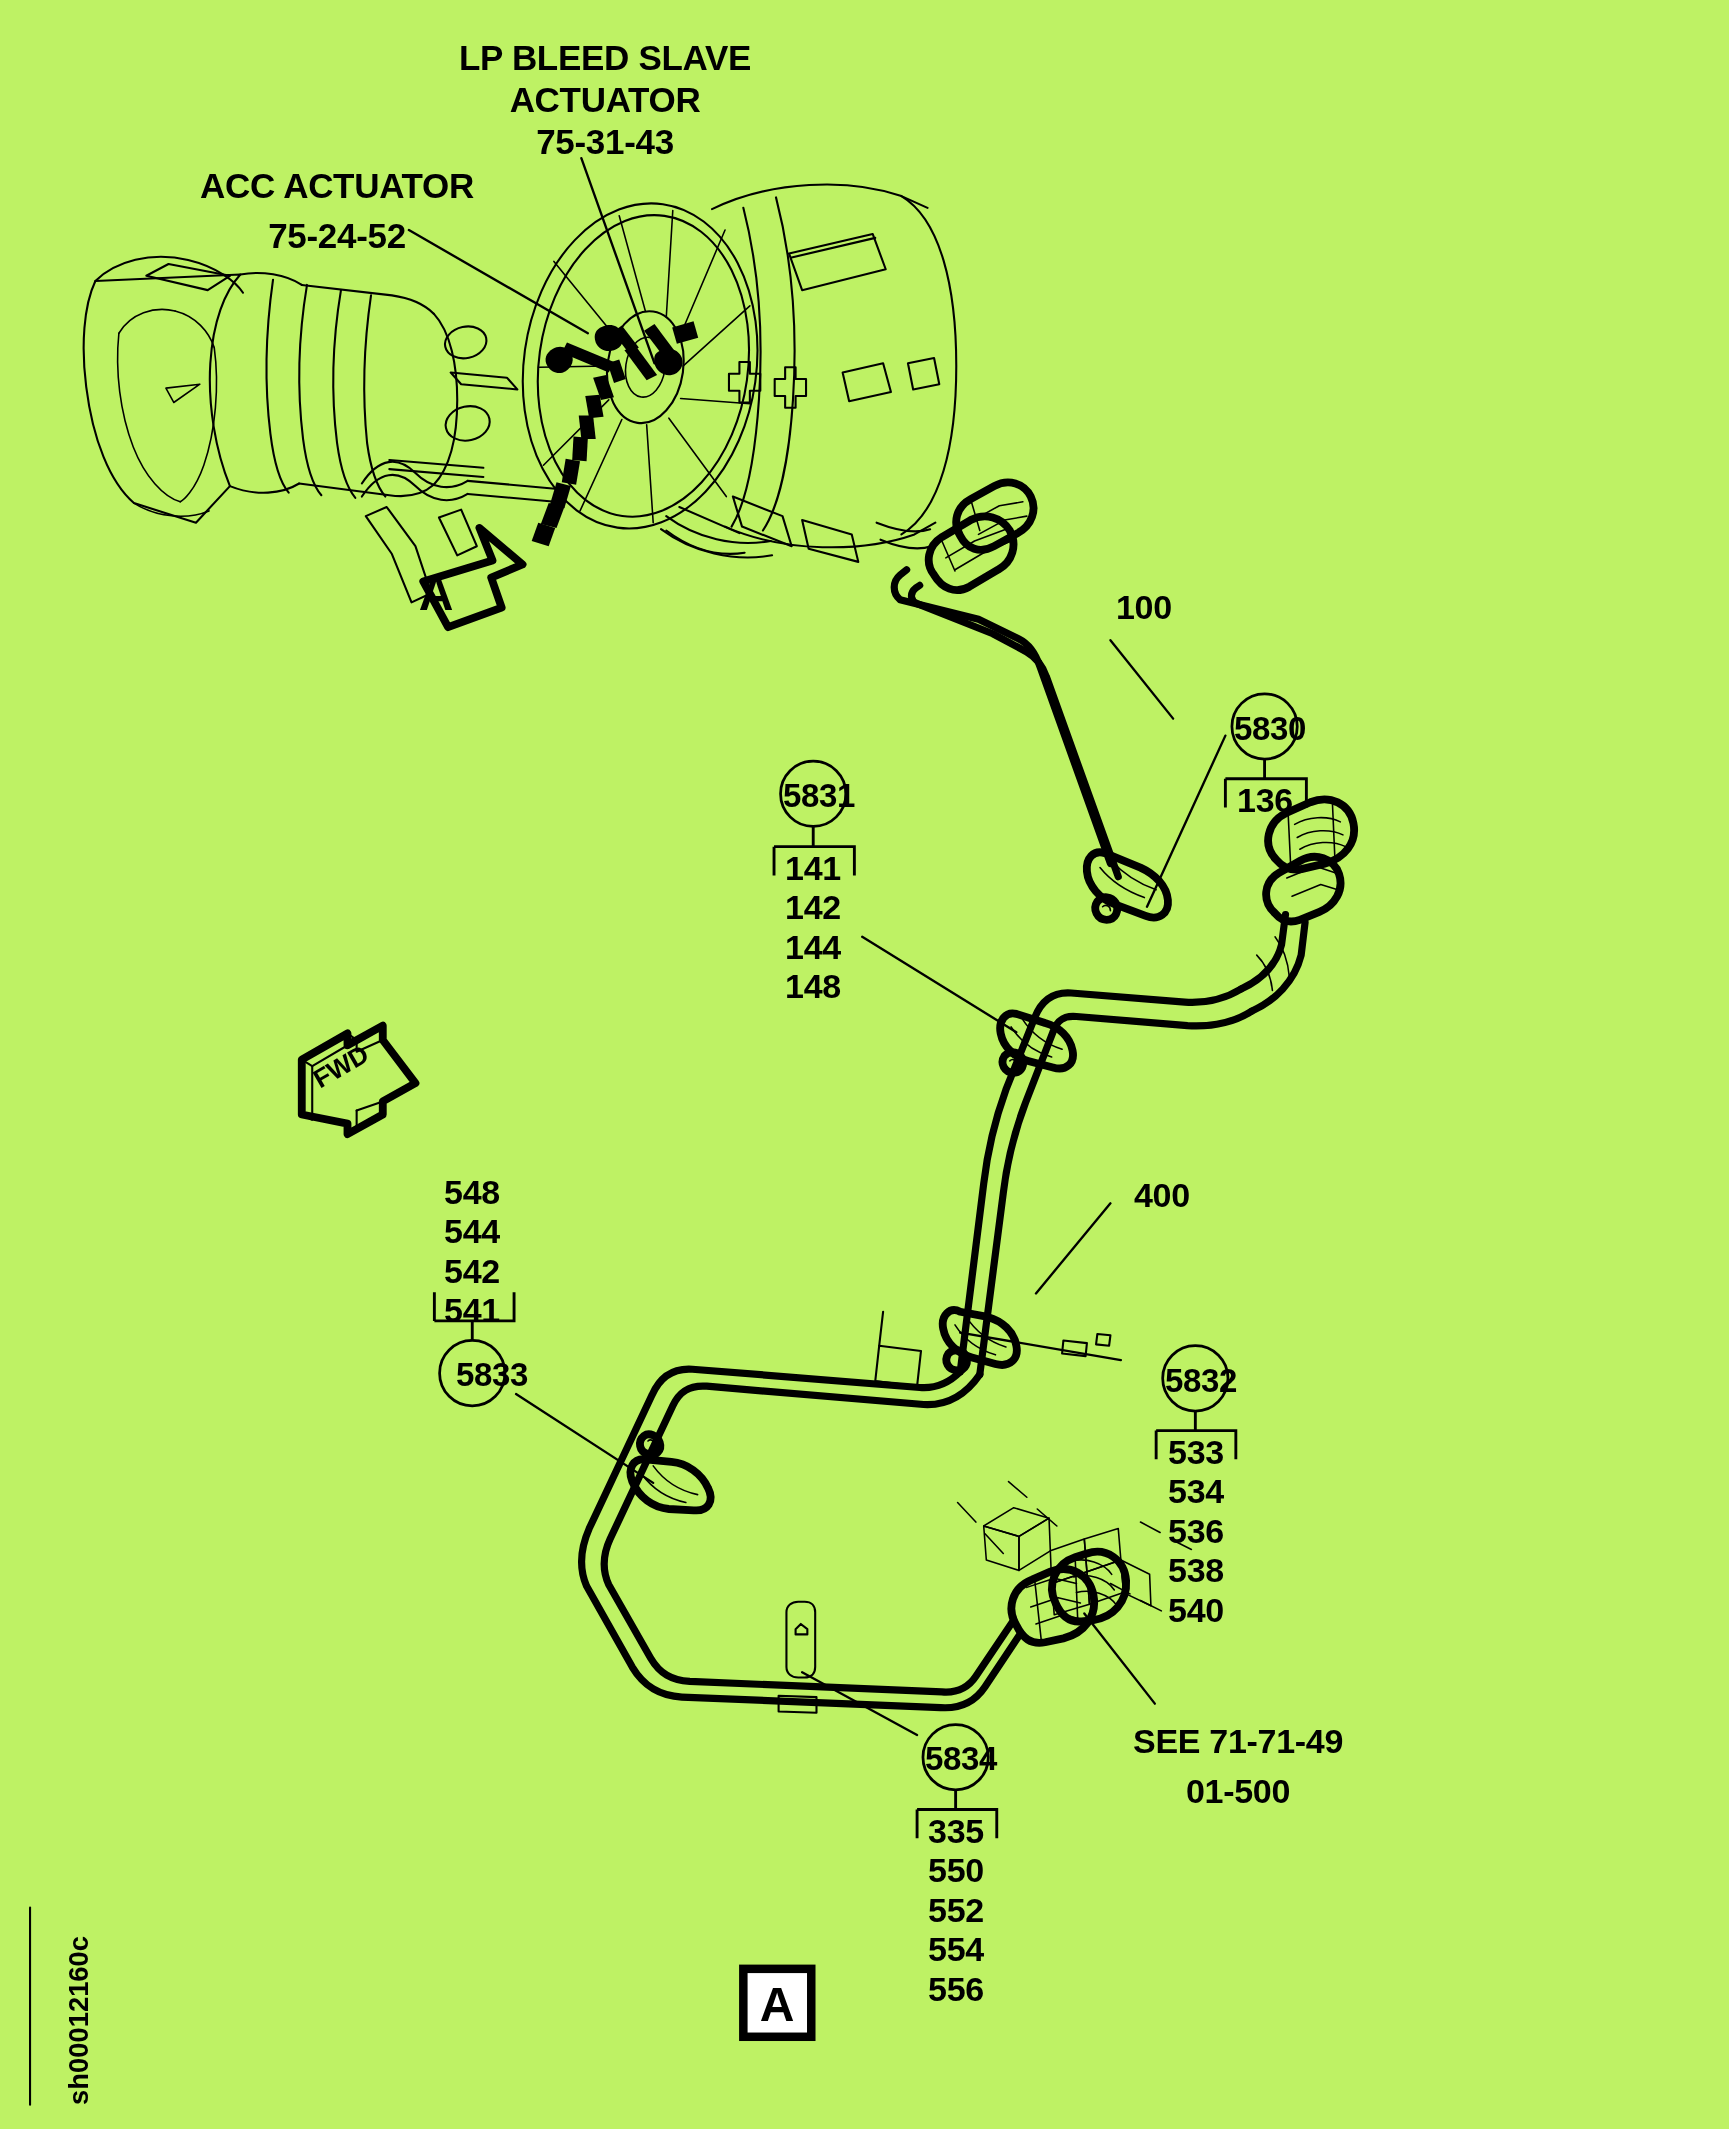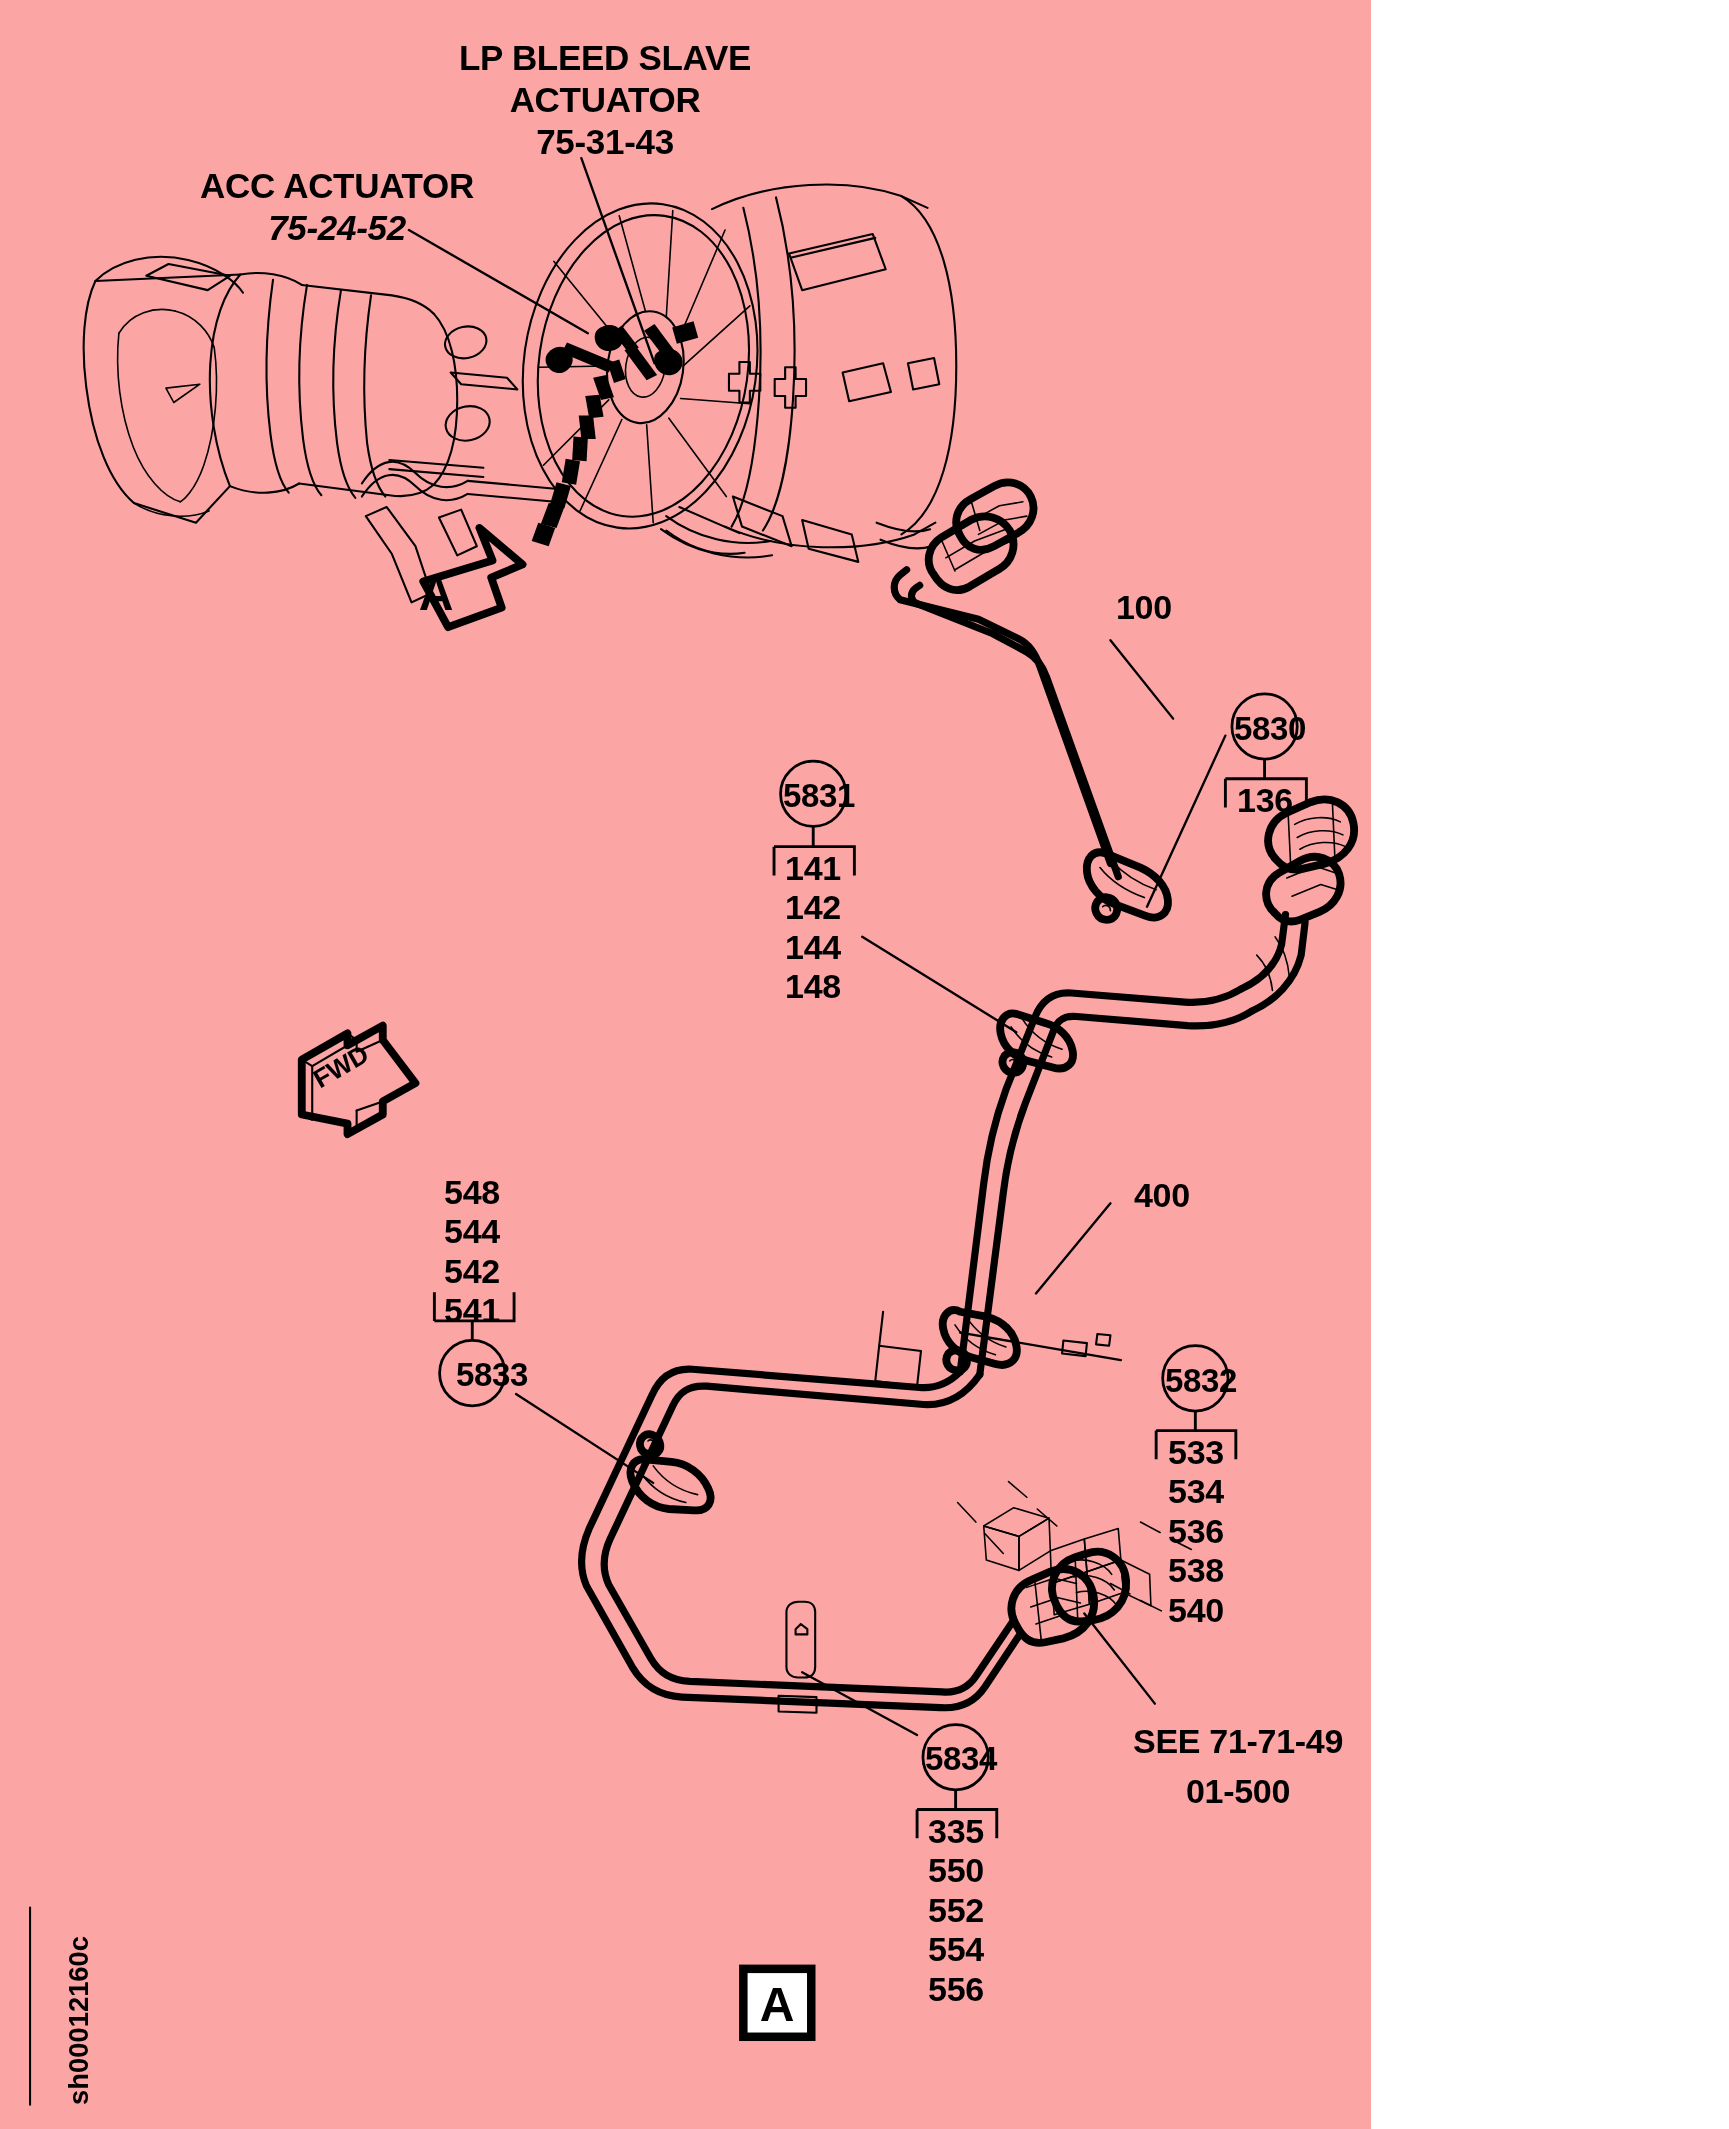--- a/index.html
+++ b/index.html
@@ -6,23 +6,23 @@
     margin: 0;
     padding: 0;
     background: #ffffff;
   }
   body {
     font-family: "Liberation Sans", sans-serif;
     color: #000000;
   }
   #page {
     position: relative;
-    width: 1371px;
+    width: 1729px;
     height: 2129px;
-    background: #fca5a5;
+    background: #bef264;
     overflow: hidden;
   }
   .svg-layer {
     position: absolute;
     left: 0;
     top: 0;
     width: 1729px;
     height: 2129px;
   }
   .lbl {
@@ -437,21 +437,21 @@
     <g>
       <path class="thin" d="M46 2920 L 46 3222"></path>
     </g>
   </svg>
 
   <div class="lbl ctr t-title" style="left:605px; top:38px;">LP BLEED SLAVE</div>
   <div class="lbl ctr t-title" style="left:605px; top:80px;">ACTUATOR</div>
   <div class="lbl ctr t-title" style="left:605px; top:122px;">75-31-43</div>
 
   <div class="lbl ctr t-title" style="left:337px; top:166px;">ACC ACTUATOR</div>
-  <div class="lbl ctr t-title" style="left:337px; top:208px;font-style:italic;">75-24-52</div>
+  <div class="lbl ctr t-title" style="left:337px; top:216px;">75-24-52</div>
 
   <div class="lbl ctr t-big" style="left:436px; top:566px;">A</div>
 
   <div class="lbl t-fwd" style="left:308px; top:1068px; transform:rotate(-30deg); transform-origin:0 0;">FWD</div>
 
   <div class="lbl t-num" style="left:1116px; top:588px;">100</div>
   <div class="lbl t-num" style="left:1134px; top:1176px;">400</div>
 
   <div class="lbl ctr t-cir" style="left:1270px; top:710px;">5830</div>
   <div class="stack" style="left:1265px; top:781px;">

